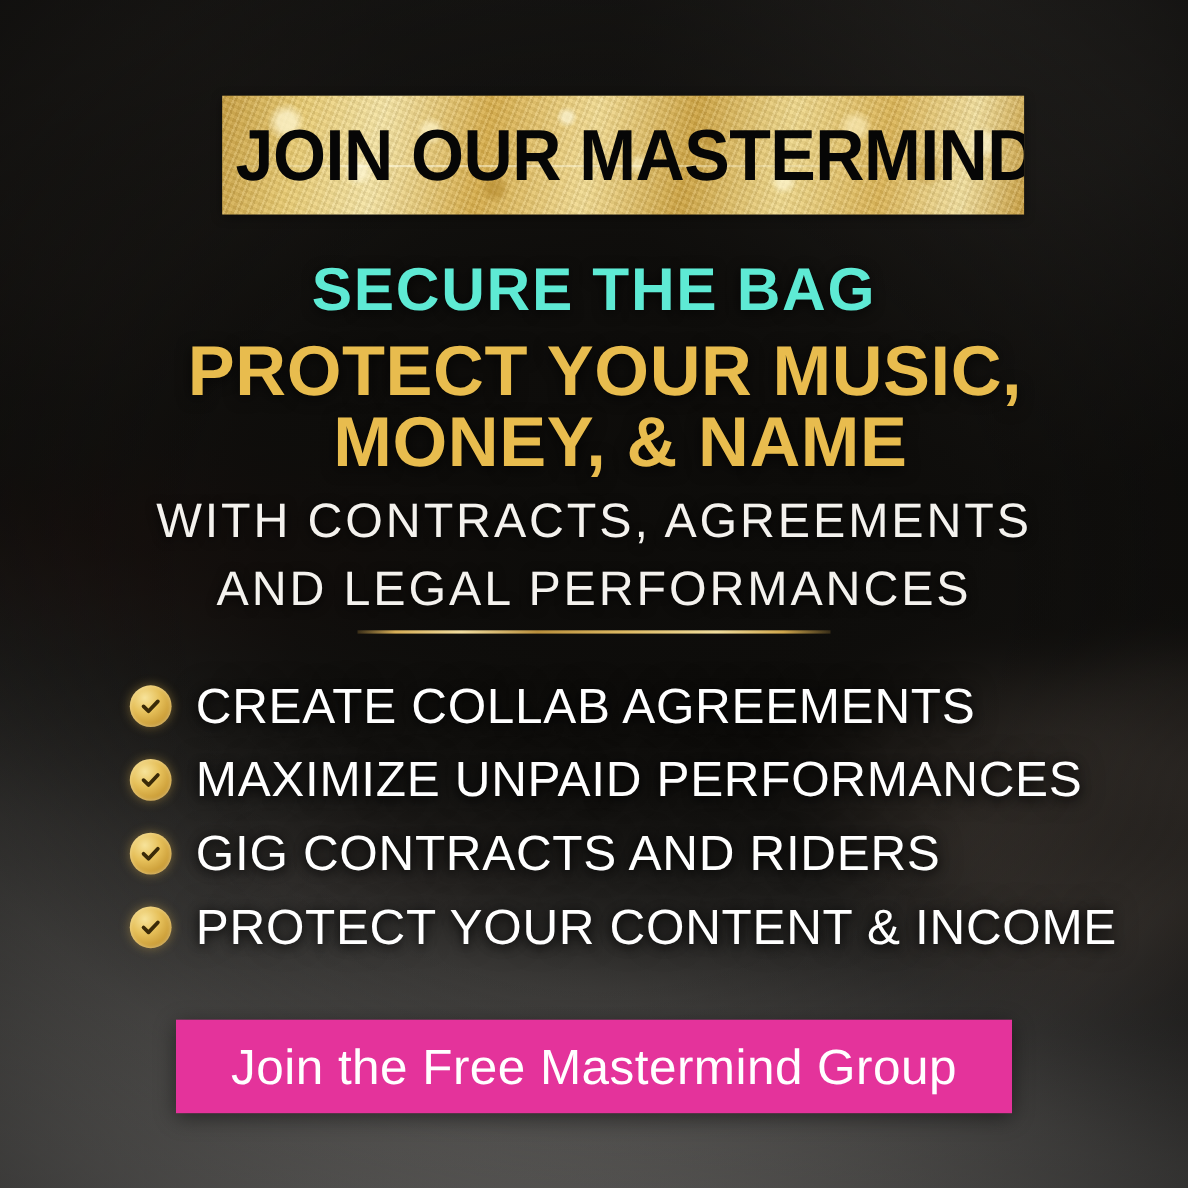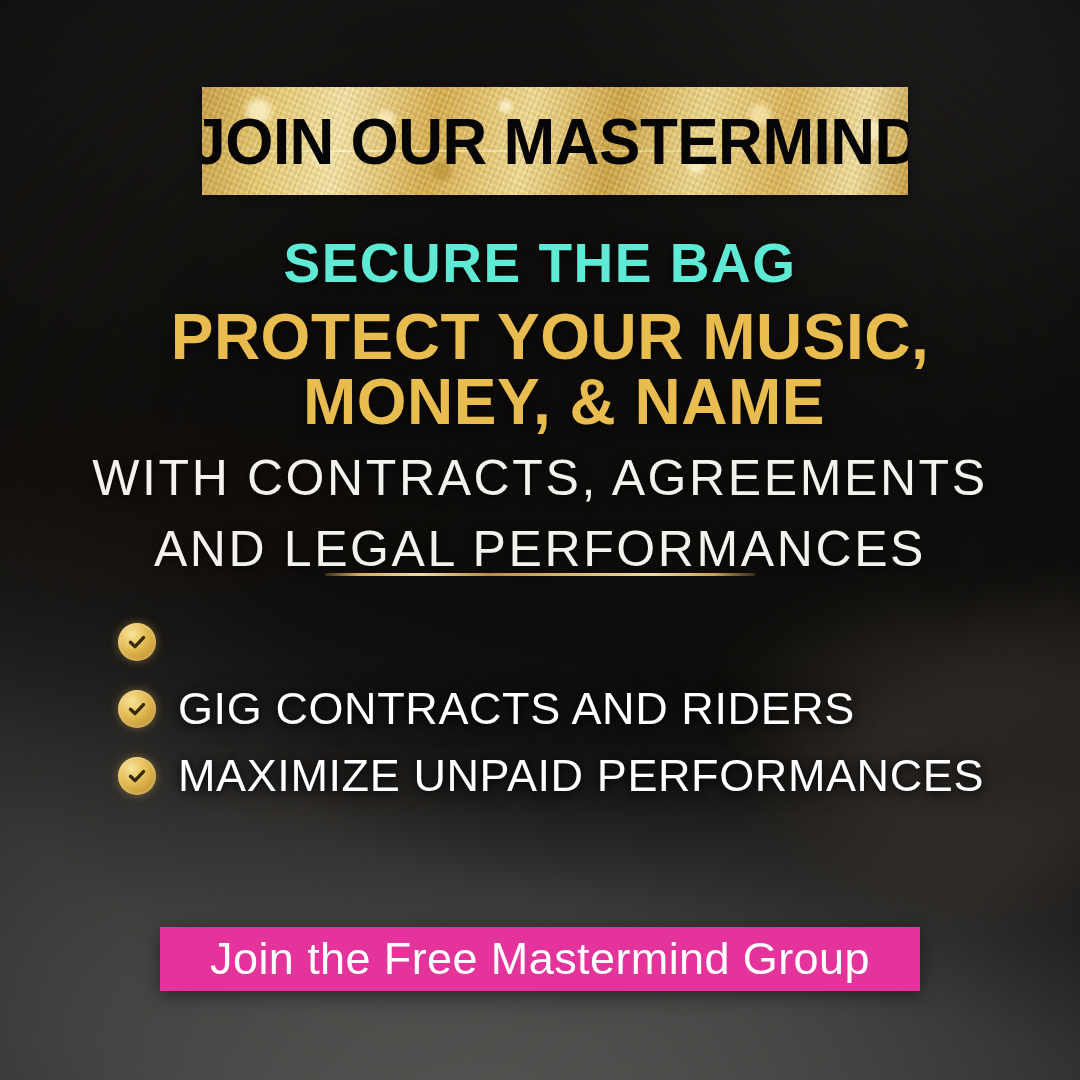--- a/index.html
+++ b/index.html
@@ -88,20 +88,21 @@
     width: 706px;
     height: 108px;
     display: flex;
     align-items: center;
     justify-content: center;
     overflow: hidden;
     background:
       linear-gradient(100deg, #c9a043 0%, #e9cc74 10%, #f6e6a8 20%, #d8ae4c 33%, #f3dd95 46%,
                       #cfa544 58%, #efd98e 70%, #dcb557 82%, #f2e0a0 92%, #c99f42 100%);
     box-shadow: 0 2px 10px rgba(0,0,0,0.45);
+    padding-left: 23px;
   }
   .banner .foil {
     position: absolute;
     inset: 0;
     opacity: 0.85;
     background:
       radial-gradient(circle at 8% 22%, rgba(255,248,214,0.85) 0 1.1%, rgba(255,248,214,0) 2.6%),
       radial-gradient(circle at 17% 64%, rgba(255,250,222,0.70) 0 0.9%, rgba(255,250,222,0) 2.2%),
       radial-gradient(circle at 26% 30%, rgba(255,246,206,0.78) 0 1.0%, rgba(255,246,206,0) 2.4%),
       radial-gradient(circle at 34% 78%, rgba(171,128,38,0.55) 0 1.2%, rgba(171,128,38,0) 2.8%),
@@ -164,21 +165,21 @@
   }
   .protect .l1 { display: block; margin-left: 20px; }
   .protect .l2 { display: block; padding-left: 48px; }
 
   .subtitle {
     position: absolute;
     top: 443px;
     left: 0; right: 0;
     text-align: center;
     color: #f4f2ee;
-    font-size: 50px;
+    font-size: 44px;
     font-weight: 300;
     line-height: 1.42;
     letter-spacing: 2.6px;
     text-shadow: 0 2px 10px rgba(0,0,0,0.8);
   }
   .subtitle span { display: block; }
 
   .divider {
     position: absolute;
     top: 573px;
@@ -226,21 +227,21 @@
     white-space: nowrap;
     text-shadow: 0 2px 10px rgba(0,0,0,0.85), 0 0 22px rgba(0,0,0,0.55);
   }
 
   
   .cta {
     position: absolute;
     left: 160px;
     top: 927px;
     width: 760px;
-    height: 64px;
+    height: 85px;
     background: #e4339b;
     border: none;
     display: flex;
     align-items: center;
     justify-content: center;
     cursor: pointer;
     box-shadow: 0 4px 18px rgba(0,0,0,0.45);
   }
   .cta-label {
     color: #ffffff;
@@ -283,40 +284,49 @@
     <div class="divider"></div>
 
     <div class="bullets">
 
       <div class="bullet-row">
         <span class="check-badge">
           <svg width="22" height="22" viewBox="0 0 22 22" aria-hidden="true">
             <path d="M4.5 11.2 L9 15.6 L17.5 6.6" fill="none" stroke="#3a2a08" stroke-width="3.4" stroke-linecap="round" stroke-linejoin="round"></path>
           </svg>
         </span>
+        <span class="bullet-text">CREATE COLLAB AGREEMENTS</span>
+      </div>
+
+      <div class="bullet-row">
+        <span class="check-badge">
+          <svg width="22" height="22" viewBox="0 0 22 22" aria-hidden="true">
+            <path d="M4.5 11.2 L9 15.6 L17.5 6.6" fill="none" stroke="#3a2a08" stroke-width="3.4" stroke-linecap="round" stroke-linejoin="round"></path>
+          </svg>
+        </span>
+        <span class="bullet-text">MAXIMIZE UNPAID PERFORMANCES</span>
       </div>
 
       <div class="bullet-row">
         <span class="check-badge">
           <svg width="22" height="22" viewBox="0 0 22 22" aria-hidden="true">
             <path d="M4.5 11.2 L9 15.6 L17.5 6.6" fill="none" stroke="#3a2a08" stroke-width="3.4" stroke-linecap="round" stroke-linejoin="round"></path>
           </svg>
         </span>
         <span class="bullet-text">GIG CONTRACTS AND RIDERS</span>
       </div>
 
       <div class="bullet-row">
         <span class="check-badge">
           <svg width="22" height="22" viewBox="0 0 22 22" aria-hidden="true">
             <path d="M4.5 11.2 L9 15.6 L17.5 6.6" fill="none" stroke="#3a2a08" stroke-width="3.4" stroke-linecap="round" stroke-linejoin="round"></path>
           </svg>
         </span>
-        <span class="bullet-text">MAXIMIZE UNPAID PERFORMANCES</span>
+        <span class="bullet-text">PROTECT YOUR CONTENT &amp; INCOME</span>
       </div>
-
 
     </div>
 
     <div class="cta">
       <span class="cta-label">Join the Free Mastermind Group</span>
     </div>
 
   </div>
 </div>
 

